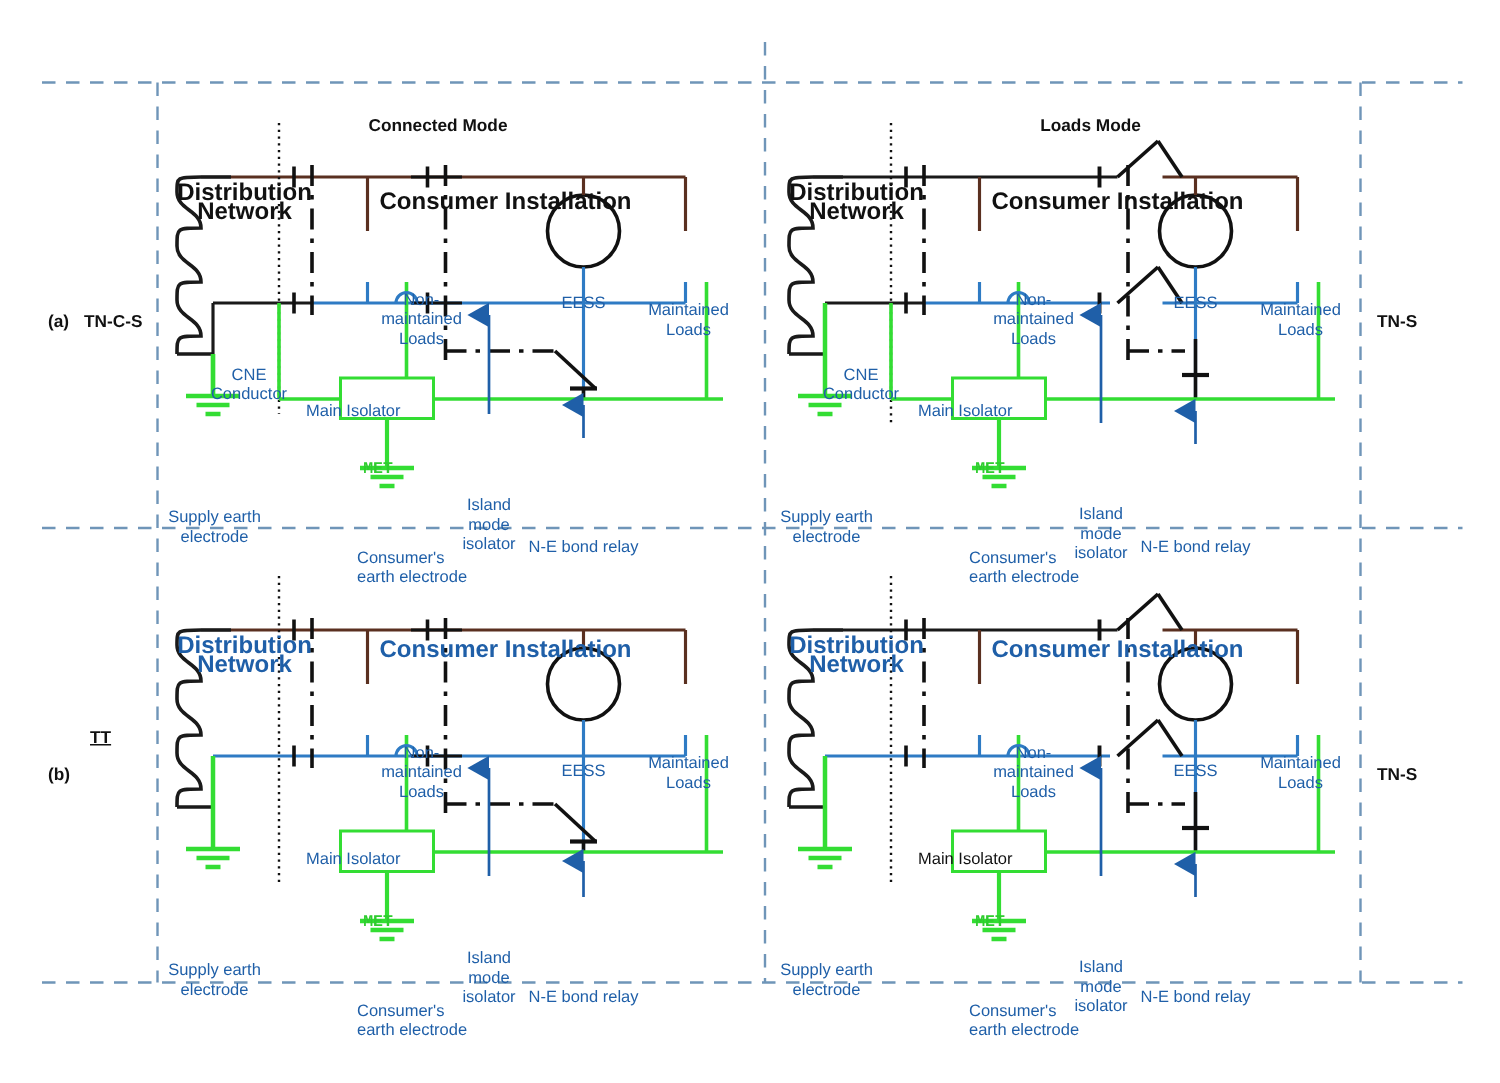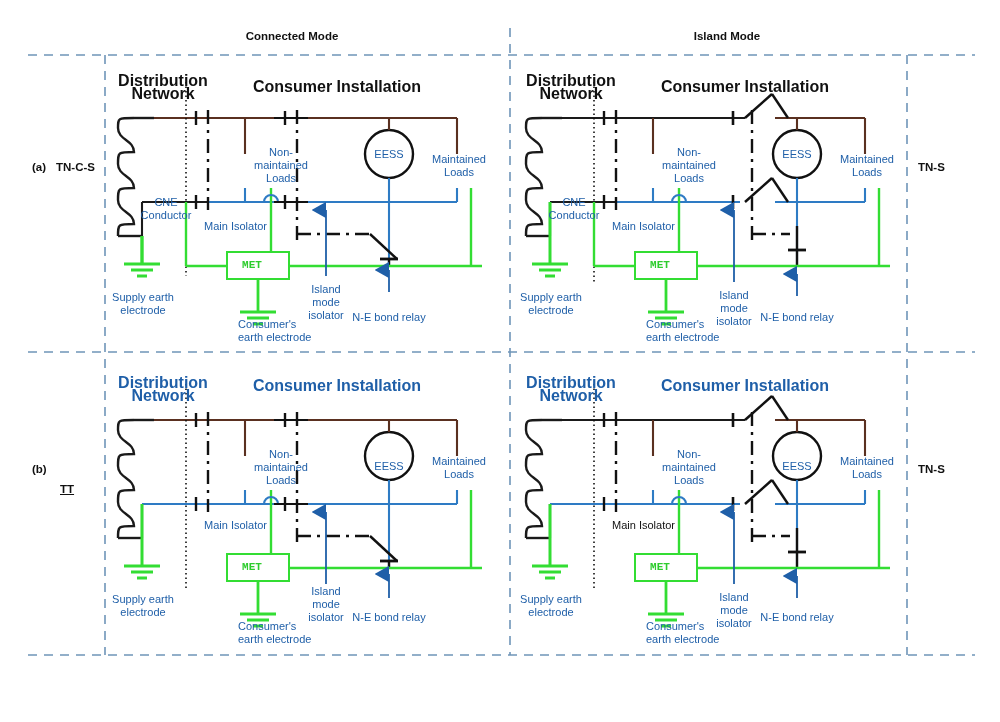--- a/index.html
+++ b/index.html
@@ -7,21 +7,21 @@
   body{
     width:1000px;height:722px;
     background:#ffffff;
     font-family:"Liberation Sans","DejaVu Sans",sans-serif;
     position:relative;
     overflow:hidden;
     color:#1a1a1a;
   }
   .canvas{position:absolute;inset:0;width:1000px;height:722px;}
   svg{position:absolute;left:0;top:0;}
-  .lbl{position:absolute;font-size:11px;line-height:13px;white-space:pre;}
+  .lbl{position:absolute;font-size:11px;line-height:13px;white-space:pre;margin-top:48px;}
   .lbl.blue{color:#1F5FA8;}
   .lbl.green{color:#2ECC2E;font-weight:bold;font-family:Liberation Mono, monospace;}
   .lbl.black{color:#111;font-weight:bold;}
   .lbl.ctr{text-align:center;transform:translateX(-50%);}
   .hdr{font-weight:bold;font-size:16px;}
   .mode{font-weight:bold;font-size:11.5px;color:#111;}
   .rowlabel{font-weight:bold;font-size:11.5px;color:#111;}
 </style>
 </head>
 <body>
@@ -325,26 +325,26 @@
       <line x1="135" y1="214" x2="157" y2="214"></line>
       <line x1="141" y1="220" x2="151" y2="220"></line>
     </g>
 
     <line x1="214" y1="178" x2="214" y2="106" stroke="#1F5FA8" stroke-width="1.8" marker-end="url(#ah)"></line>
     <line x1="277" y1="192" x2="277" y2="170" stroke="#1F5FA8" stroke-width="1.8" marker-end="url(#ah)"></line>
   </g>
 </svg>
 
 <div class="lbl mode ctr" style="left:292px;top:30px;">Connected Mode</div>
-<div class="lbl mode ctr" style="left:727px;top:30px;">Island Mode</div>
+<div class="lbl mode ctr" style="left:727px;top:30px;">Loads Mode</div>
 
 <div class="lbl rowlabel" style="left:32px;top:161px;">(a)</div>
 <div class="lbl rowlabel" style="left:56px;top:161px;">TN-C-S</div>
 <div class="lbl rowlabel" style="left:32px;top:463px;">(b)</div>
-<div class="lbl rowlabel" style="left:60px;top:483px;text-decoration:underline;">TT</div>
+<div class="lbl rowlabel" style="left:60px;top:438px;text-decoration:underline;">TT</div>
 <div class="lbl rowlabel" style="left:918px;top:161px;">TN-S</div>
 <div class="lbl rowlabel" style="left:918px;top:463px;">TN-S</div>
 
 <div class="lbl hdr black ctr" style="left:163px;top:74px;">Distribution
 Network</div>
 <div class="lbl hdr black ctr" style="left:337px;top:80px;">Consumer Installation</div>
 <div class="lbl blue ctr" style="left:166px;top:196px;">CNE
 Conductor</div>
 <div class="lbl blue" style="left:204px;top:220px;">Main Isolator</div>
 <div class="lbl blue ctr" style="left:281px;top:146px;">Non-

